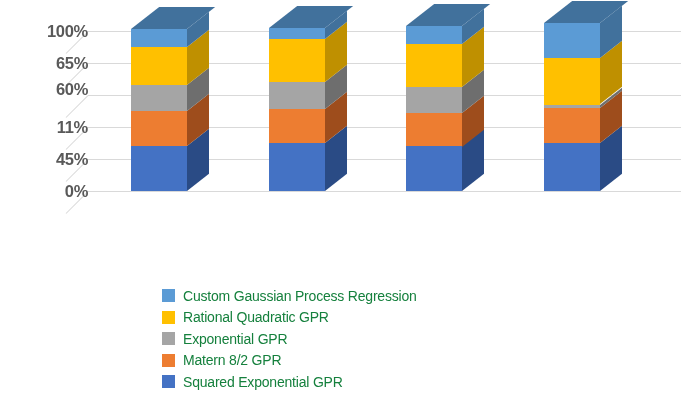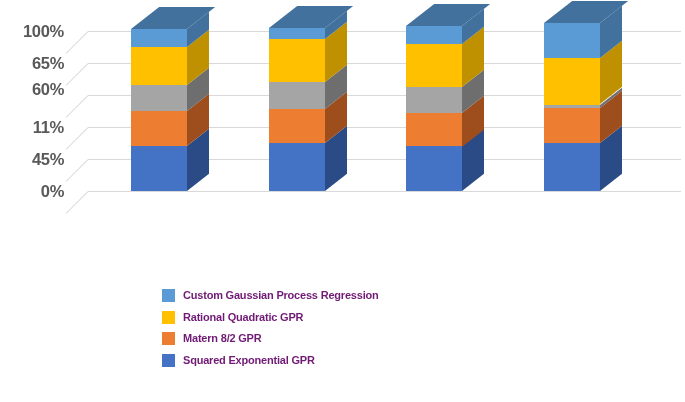--- a/index.html
+++ b/index.html
@@ -23,21 +23,21 @@
     width:62px;
     text-align:right;
     font-size:16.5px;
     font-weight:bold;
     color:#595959;
     letter-spacing:-0.3px;
     line-height:1;
     transform:translateY(-50%);
     white-space:nowrap;
   }
-  #y-axis-labels{position:absolute;left:0;top:0;width:64px;height:250px;}
+  #y-axis-labels{position:absolute;left:0;top:0;width:64px;height:250px;padding-left:24px;}
 
   
   .gridline-h{
     position:absolute;
     height:1px;
     background:#d9d9d9;
   }
   
   .gridline-d{
     position:absolute;
@@ -98,23 +98,23 @@
     display:flex;
     align-items:center;
     height:21.5px;
   }
   .legend-swatch{
     width:13px;height:13px;
     flex:0 0 13px;
     margin-right:8px;
   }
   .legend-label{
-    font-size:11px;
-    font-weight:bold;
-    color:#701a75;
+    font-size:14px;
+    font-weight:normal;
+    color:#15803d;
     white-space:nowrap;
     letter-spacing:-0.2px;
     line-height:1;
   }
 </style>
 </head>
 <body>
 
 <div id="chart-root">
 
@@ -289,20 +289,24 @@
   <div id="legend">
       <div class="legend-row">
         <span class="legend-swatch" style="background: rgb(91, 155, 213);"></span>
         <span class="legend-label">Custom Gaussian Process Regression</span>
       </div>
       <div class="legend-row">
         <span class="legend-swatch" style="background: rgb(255, 192, 0);"></span>
         <span class="legend-label">Rational Quadratic GPR</span>
       </div>
       <div class="legend-row">
+        <span class="legend-swatch" style="background: rgb(165, 165, 165);"></span>
+        <span class="legend-label">Exponential GPR</span>
+      </div>
+      <div class="legend-row">
         <span class="legend-swatch" style="background: rgb(237, 125, 49);"></span>
         <span class="legend-label">Matern 8/2 GPR</span>
       </div>
       <div class="legend-row">
         <span class="legend-swatch" style="background: rgb(68, 114, 196);"></span>
         <span class="legend-label">Squared Exponential GPR</span>
       </div>
     </div>
 
 </div>

